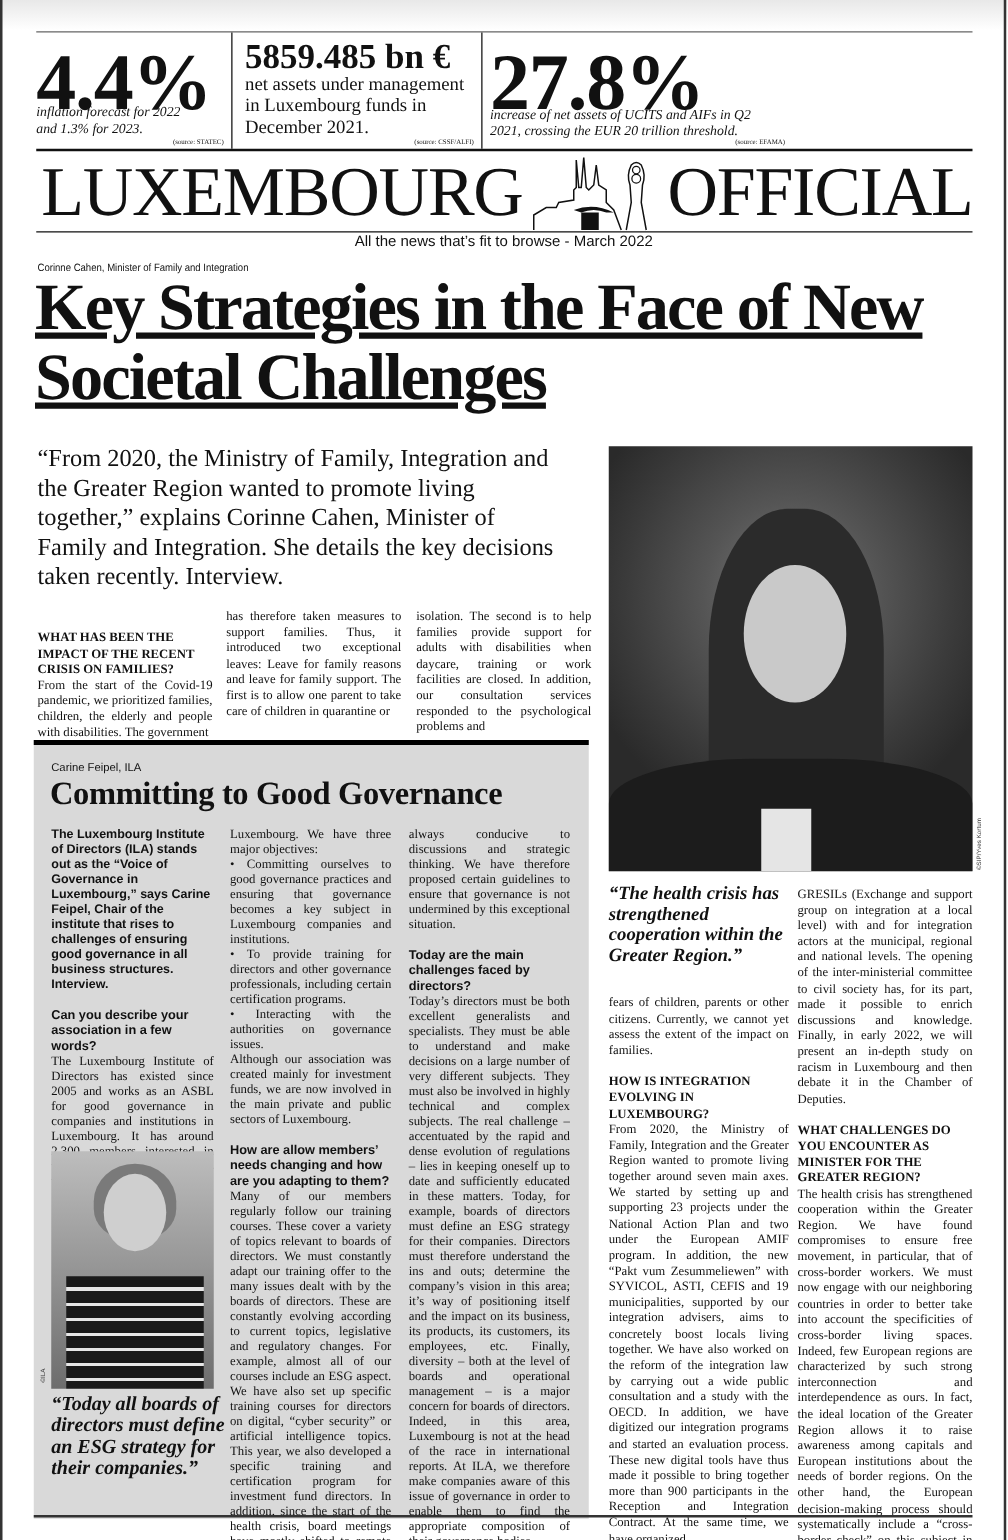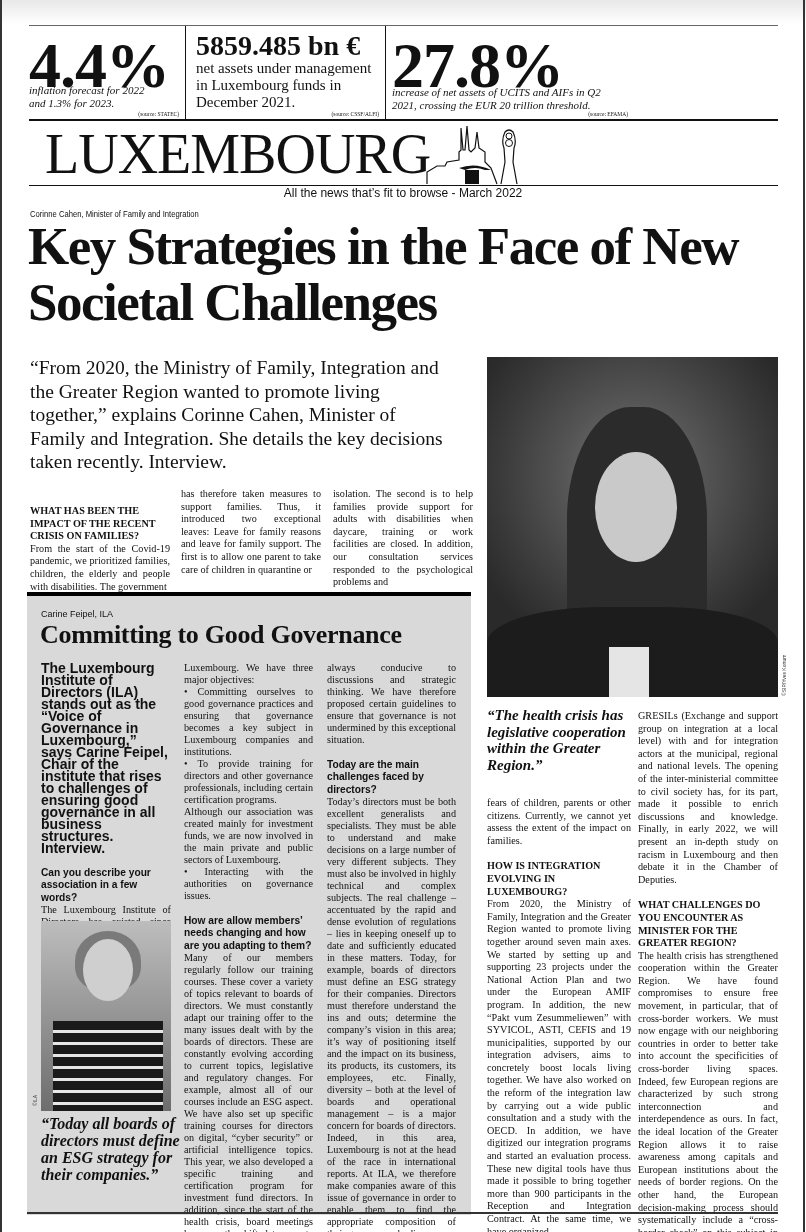--- a/index.html
+++ b/index.html
@@ -23,30 +23,30 @@
   .s4 .big { font-size:26px; margin:6px 0 0 10px; }
   .desc-sm { font-size:11px; line-height:13px;font-style:italic; }
   .s1 .desc-sm { position:absolute; left:0; top:58px; }
   .s3 .desc-sm { position:absolute; left:6px; top:60px; }
   .desc-lg { font-size:15px; line-height:17px; margin-left:10px; }
   .src { position:absolute; right:6px; bottom:2px; font-size:5.5px; }
 
   
   .mast { position:absolute; left:29px; top:122px; width:749px; height:63px; border-bottom:1.5px solid #111; }
   .mast .word { position:absolute; top:2px; font-size:56px; line-height:60px; letter-spacing:-1px; }
-  .mast .w1 { left:16px; }
+  .mast .w1 { left:4px; }
   .mast .w2 { right:0; }
   .mast svg { position:absolute; left:396px; top:0; }
   .tagline { position:absolute; left:0; width:806px; top:186px; text-align:center;
              font-family:"Liberation Sans", sans-serif; font-size:12px; }
 
   .kicker { position:absolute; left:30px; top:209px; font-family:"Liberation Sans", sans-serif;
             font-size:8.5px; transform:scaleX(0.9); transform-origin:left; }
   .headline { position:absolute; left:28px; top:218px; width:760px; font-weight:bold;
-              font-size:53px; line-height:56px; letter-spacing:-1.5px; }
+              font-size:53px; line-height:56px; letter-spacing:-1.5px;text-decoration:underline; }
   .intro { position:absolute; left:30px; top:356px; width:420px; font-size:19.5px; line-height:23.5px; }
 
   .col { position:absolute; font-size:10.2px; line-height:12.6px; text-align:justify; }
   .col p { margin:0; }
   .q-h { font-weight:bold; text-transform:uppercase; text-align:left; }
   .gap { height:13px; }
 
   
   .photo-main { position:absolute; left:487px; top:357px; width:291px; height:340px;
                 background:radial-gradient(ellipse 60% 55% at 50% 35%, #7a7a7a 0%, #555 40%, #3b3b3b 75%, #2a2a2a 100%); overflow:hidden; }
@@ -55,21 +55,21 @@
 
   .pull { position:absolute; font-style:italic; font-weight:bold; }
   .pull-main { left:487px; top:707px; width:150px; font-size:15px; line-height:16.5px; }
 
   
   .gbox { position:absolute; left:27px; top:592px; width:444px; height:619px; background:#d9d9d9;
           border-top:4px solid #000; }
   .gbox-kicker { position:absolute; left:14px; top:13px; font-family:"Liberation Sans", sans-serif; font-size:9px; }
   .gbox-title { position:absolute; left:13px; top:24px; font-weight:bold; font-size:26px; line-height:30px; letter-spacing:-0.3px; }
   .gbox .col { font-size:10.2px; line-height:12px; }
-  .lead { font-family:"Liberation Sans", sans-serif; font-weight:bold; font-size:14px; line-height:12px; text-align:left; }
+  .lead { font-family:"Liberation Sans", sans-serif; font-weight:bold; font-size:10px; line-height:12px; text-align:left; }
   .sans-h { font-family:"Liberation Sans", sans-serif; font-weight:900; font-size:10.2px; line-height:12.4px; text-align:left; }
   .photo-ila { position:absolute; left:14px; top:325px; width:130px; height:190px;
                background:linear-gradient(#bdbdbd,#8d8d8d 60%, #6d6d6d); overflow:hidden; }
   .stripes { position:absolute; left:12px; right:8px; bottom:0; height:90px;
              background:repeating-linear-gradient(#1a1a1a 0 9px, #e6e6e6 9px 12px); }
   .face { position:absolute; left:42px; top:18px; width:50px; height:62px; border-radius:50%; background:#cfcfcf; }
   .hair { position:absolute; left:34px; top:10px; width:66px; height:60px; border-radius:50% 50% 40% 40%; background:#7a7a7a; }
   .pull-ila { left:14px; top:519px; width:140px; font-size:16px; line-height:17px; }
 
   .rule-bottom { position:absolute; left:27px; top:1212px; width:751px; height:2px; background:#333; }
@@ -102,20 +102,21 @@
 <div class="mast">
   <div class="word w1">LUXEMBOURG</div>
   <svg width="110" height="63" viewBox="0 0 110 63">
     <path d="M2 62 L2 50 L12 44 L20 44 L22 40 L34 38 L34 30 L36 28 L36 6 L38 28 L40 28 L42 4 L44 28 L46 30 L50 26 L52 10 L54 26 L60 30 L60 40 L66 46 L72 62" fill="none" stroke="#111" stroke-width="1.2"></path>
     <path d="M34 46 Q50 40 66 48 L60 48 Q50 44 40 48 Z" fill="#111"></path>
     <rect x="40" y="48" width="14" height="14" fill="#111"></rect>
     <path d="M76 62 L80 40 L79 26 Q76 18 80 10 Q84 6 88 10 Q92 18 89 26 L88 40 L92 62" fill="none" stroke="#111" stroke-width="1.2"></path>
     <circle cx="84" cy="14" r="3" fill="none" stroke="#111" stroke-width="1"></circle>
     <circle cx="84" cy="21" r="3.5" fill="none" stroke="#111" stroke-width="1"></circle>
   </svg>
+  <div class="word w2">OFFICIAL</div>
 </div>
 <div class="tagline">All the news that’s fit to browse - March 2022</div>
 
 <div class="kicker">Corinne Cahen, Minister of Family and Integration</div>
 <h1 class="headline" style="margin:0;">Key Strategies in the Face of New Societal Challenges</h1>
 <div class="intro">“From 2020, the Ministry of Family, Integration and the Greater Region wanted to promote living together,” explains Corinne Cahen, Minister of Family and Integration. She details the key decisions taken recently. Interview.</div>
 
 <div class="col" style="left:30px; top:488px; width:140px;margin-top:17px;">
   <p class="q-h">WHAT HAS BEEN THE IMPACT OF THE RECENT CRISIS ON FAMILIES?</p>
   <p>From the start of the Covid-19 pandemic, we prioritized families, children, the elderly and people with disabilities. The government</p>
@@ -128,21 +129,21 @@
 </div>
 
 <div class="photo-main">
   <div style="position:absolute; left:80px; top:50px; width:140px; height:250px; border-radius:45% 45% 20% 20%; background:#2b2b2b;"></div>
   <div style="position:absolute; left:108px; top:95px; width:82px; height:110px; border-radius:50%; background:#c9c9c9;"></div>
   <div style="position:absolute; left:0; top:250px; width:291px; height:90px; background:#1c1c1c; border-radius:40% 40% 0 0;"></div>
   <div style="position:absolute; left:122px; top:290px; width:40px; height:50px; background:#e5e5e5;"></div>
 </div>
 <div class="credit" style="left:781px; top:696px;">©SIP/Yves Kortum</div>
 
-<div class="pull pull-main">“The health crisis has legislative cooperation within the Greater Region.”</div>
+<div class="pull pull-main">“The health crisis has strengthened cooperation within the Greater Region.”</div>
 
 <div class="col" style="left:487px; top:797px; width:144px;">
   <p>fears of children, parents or other citizens. Currently, we cannot yet assess the extent of the impact on families.</p>
   <div class="gap"></div>
   <p class="q-h">HOW IS INTEGRATION EVOLVING IN LUXEMBOURG?</p>
   <p>From 2020, the Ministry of Family, Integration and the Greater Region wanted to promote living together around seven main axes. We started by setting up and supporting 23 projects under the National Action Plan and two under the European AMIF program. In addition, the new “Pakt vum Zesummeliewen” with SYVICOL, ASTI, CEFIS and 19 municipalities, supported by our integration advisers, aims to concretely boost locals living together. We have also worked on the reform of the integration law by carrying out a wide public consultation and a study with the OECD. In addition, we have digitized our integration programs and started an evaluation process. These new digital tools have thus made it possible to bring together more than 900 participants in the Reception and Integration Contract. At the same time, we have organized</p>
 </div>
 <div class="col" style="left:638px; top:710px; width:140px;">
   <p>GRESILs (Exchange and support group on integration at a local level) with and for integration actors at the municipal, regional and national levels. The opening of the inter-ministerial committee to civil society has, for its part, made it possible to enrich discussions and knowledge. Finally, in early 2022, we will present an in-depth study on racism in Luxembourg and then debate it in the Chamber of Deputies.</p>
   <div class="gap"></div>
@@ -166,22 +167,22 @@
     <div class="face"></div>
     <div class="stripes"></div>
   </div>
   <div class="credit" style="left:5px; top:510px;">©ILA</div>
   <div class="pull pull-ila">“Today all boards of directors must define an ESG strategy for their companies.”</div>
 
   <div class="col" style="left:157px; top:66px; width:129px;">
     <p>Luxembourg. We have three major objectives:</p>
     <p>• Committing ourselves to good governance practices and ensuring that governance becomes a key subject in Luxembourg companies and institutions.</p>
     <p>• To provide training for directors and other governance professionals, including certain certification programs.</p>
+    <p>• Interacting with the authorities on governance issues.</p>
     <p>Although our association was created mainly for investment funds, we are now involved in the main private and public sectors of Luxembourg.</p>
-    <p>• Interacting with the authorities on governance issues.</p>
     <div class="gap"></div>
     <p class="sans-h">How are allow members’ needs changing and how are you adapting to them?</p>
     <p>Many of our members regularly follow our training courses. These cover a variety of topics relevant to boards of directors. We must constantly adapt our training offer to the many issues dealt with by the boards of directors. These are constantly evolving according to current topics, legislative and regulatory changes. For example, almost all of our courses include an ESG aspect. We have also set up specific training courses for directors on digital, “cyber security” or artificial intelligence topics. This year, we also developed a specific training and certification program for investment fund directors. In addition, since the start of the health crisis, board meetings have mostly shifted to remote operation. This is not</p>
   </div>
 
   <div class="col" style="left:300px; top:66px; width:129px;">
     <p>always conducive to discussions and strategic thinking. We have therefore proposed certain guidelines to ensure that governance is not undermined by this exceptional situation.</p>
     <div class="gap"></div>
     <p class="sans-h">Today are the main challenges faced by directors?</p>
     <p>Today’s directors must be both excellent generalists and specialists. They must be able to understand and make decisions on a large number of very different subjects. They must also be involved in highly technical and complex subjects. The real challenge – accentuated by the rapid and dense evolution of regulations – lies in keeping oneself up to date and sufficiently educated in these matters. Today, for example, boards of directors must define an ESG strategy for their companies. Directors must therefore understand the ins and outs; determine the company’s vision in this area; it’s way of positioning itself and the impact on its business, its products, its customers, its employees, etc. Finally, diversity – both at the level of boards and operational management – is a major concern for boards of directors. Indeed, in this area, Luxembourg is not at the head of the race in international reports. At ILA, we therefore make companies aware of this issue of governance in order to enable them to find the appropriate composition of their governance bodies.</p>

